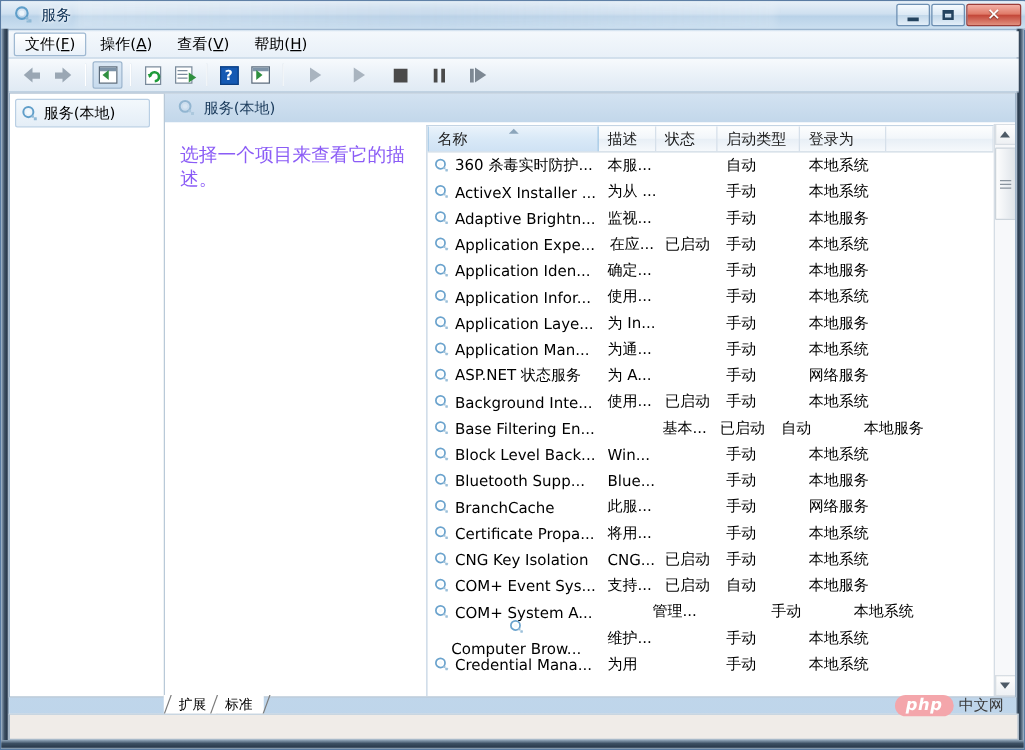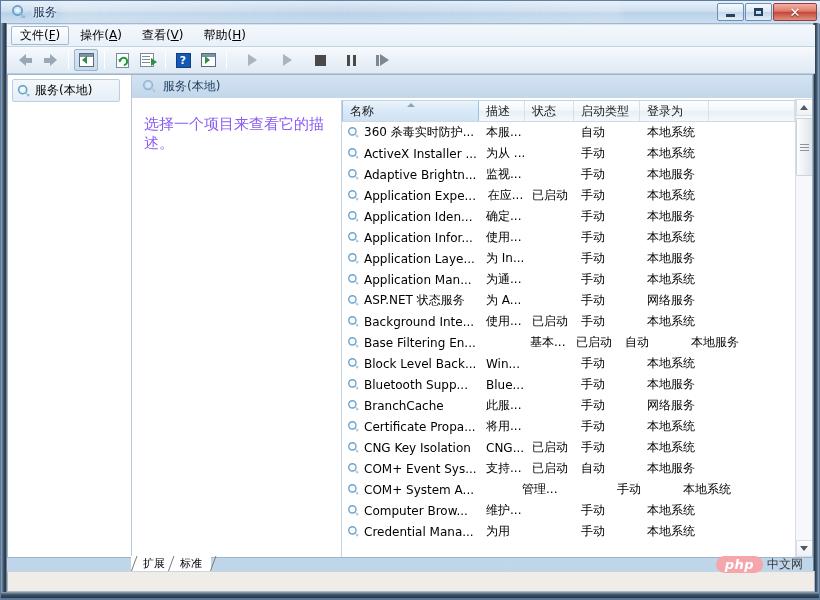--- a/index.html
+++ b/index.html
@@ -776,21 +776,21 @@
                       </g>
                     </svg></span>
                   <span>COM+ System A...</span>
                 </div>
                 <div class="cell" style="width: 46px; margin-left: 36px;">管理...</div>
                 <div class="cell" style="width: 49px;"></div>
                 <div class="cell" style="width: 66px;">手动</div>
                 <div class="cell" style="width: 69px;">本地系统</div>
               </div>
               <div class="row">
-                <div class="cell name" style="width: 137px;">
+                <div class="cell name" style="width: 137px; flex-direction: column;">
                   <span class="gear"><svg width="13" height="13" viewBox="0 0 16 16">
                       <circle cx="6.6" cy="6.6" r="4.5" fill="none" stroke="#6ba3cd" stroke-width="1.7"></circle>
                       <circle cx="6.6" cy="6.6" r="1.9" fill="#f4fafd"></circle>
                       <g fill="#9cc0da">
                         <rect x="9.4" y="9.4" width="2.1" height="2.1"></rect>
                         <rect x="11.4" y="11.3" width="2.5" height="2.5" rx="0.4"></rect>
                       </g>
                     </svg></span>
                   <span>Computer Brow...</span>
                 </div>

